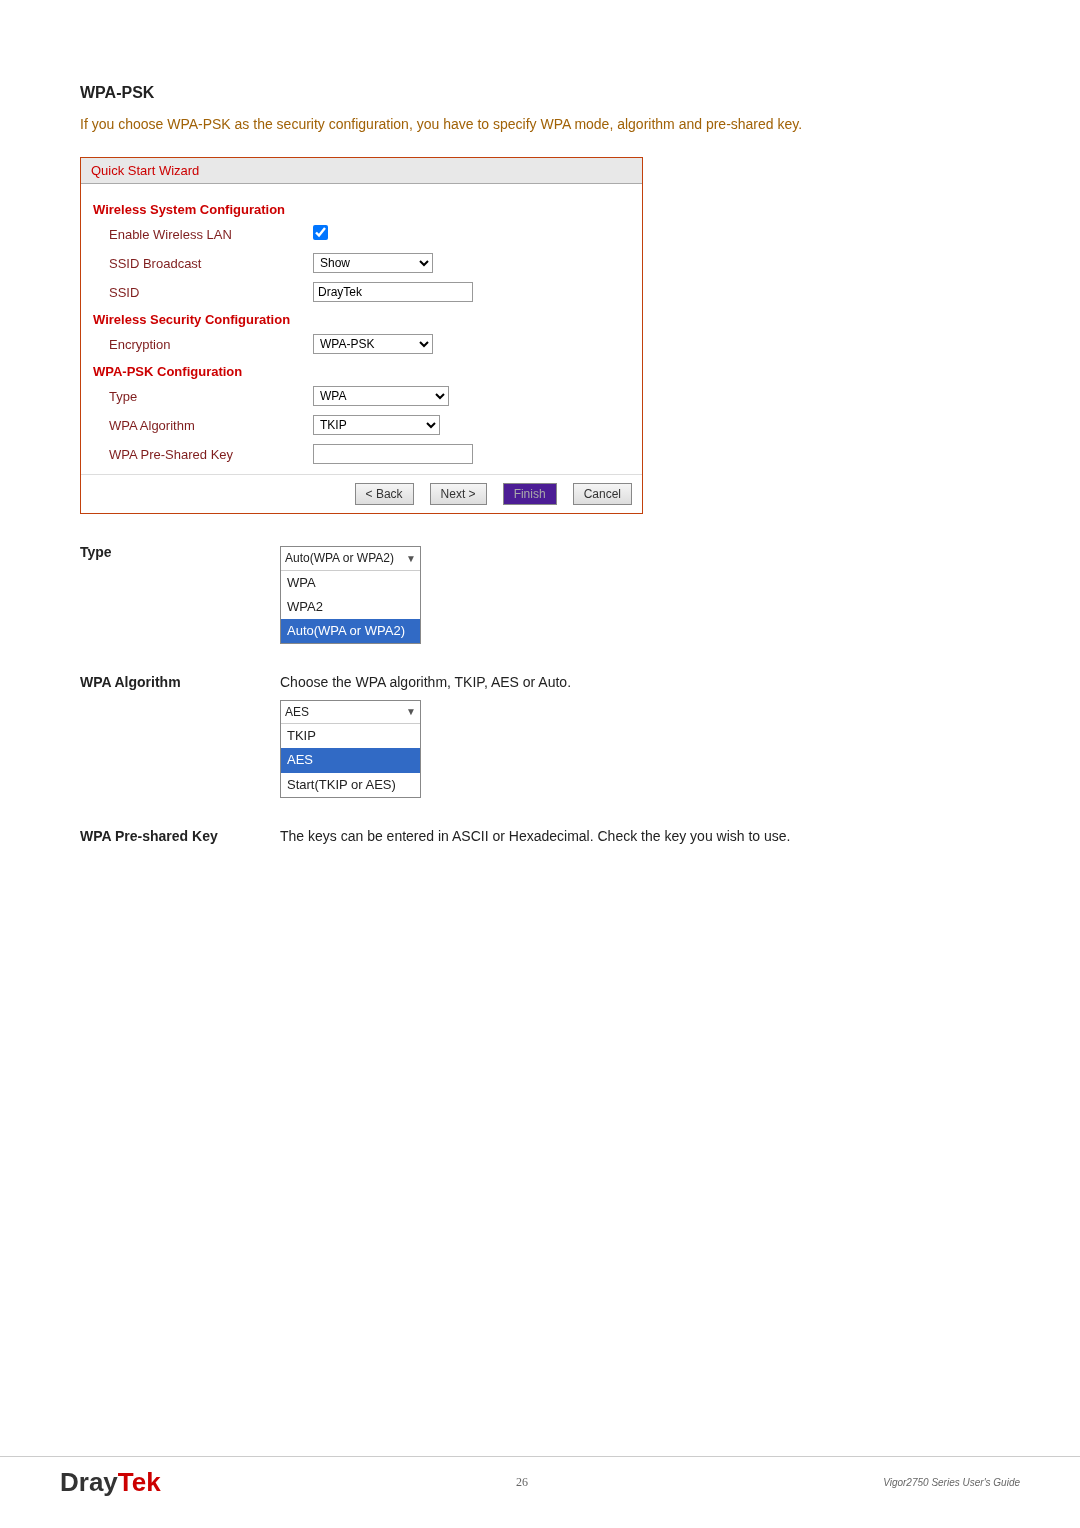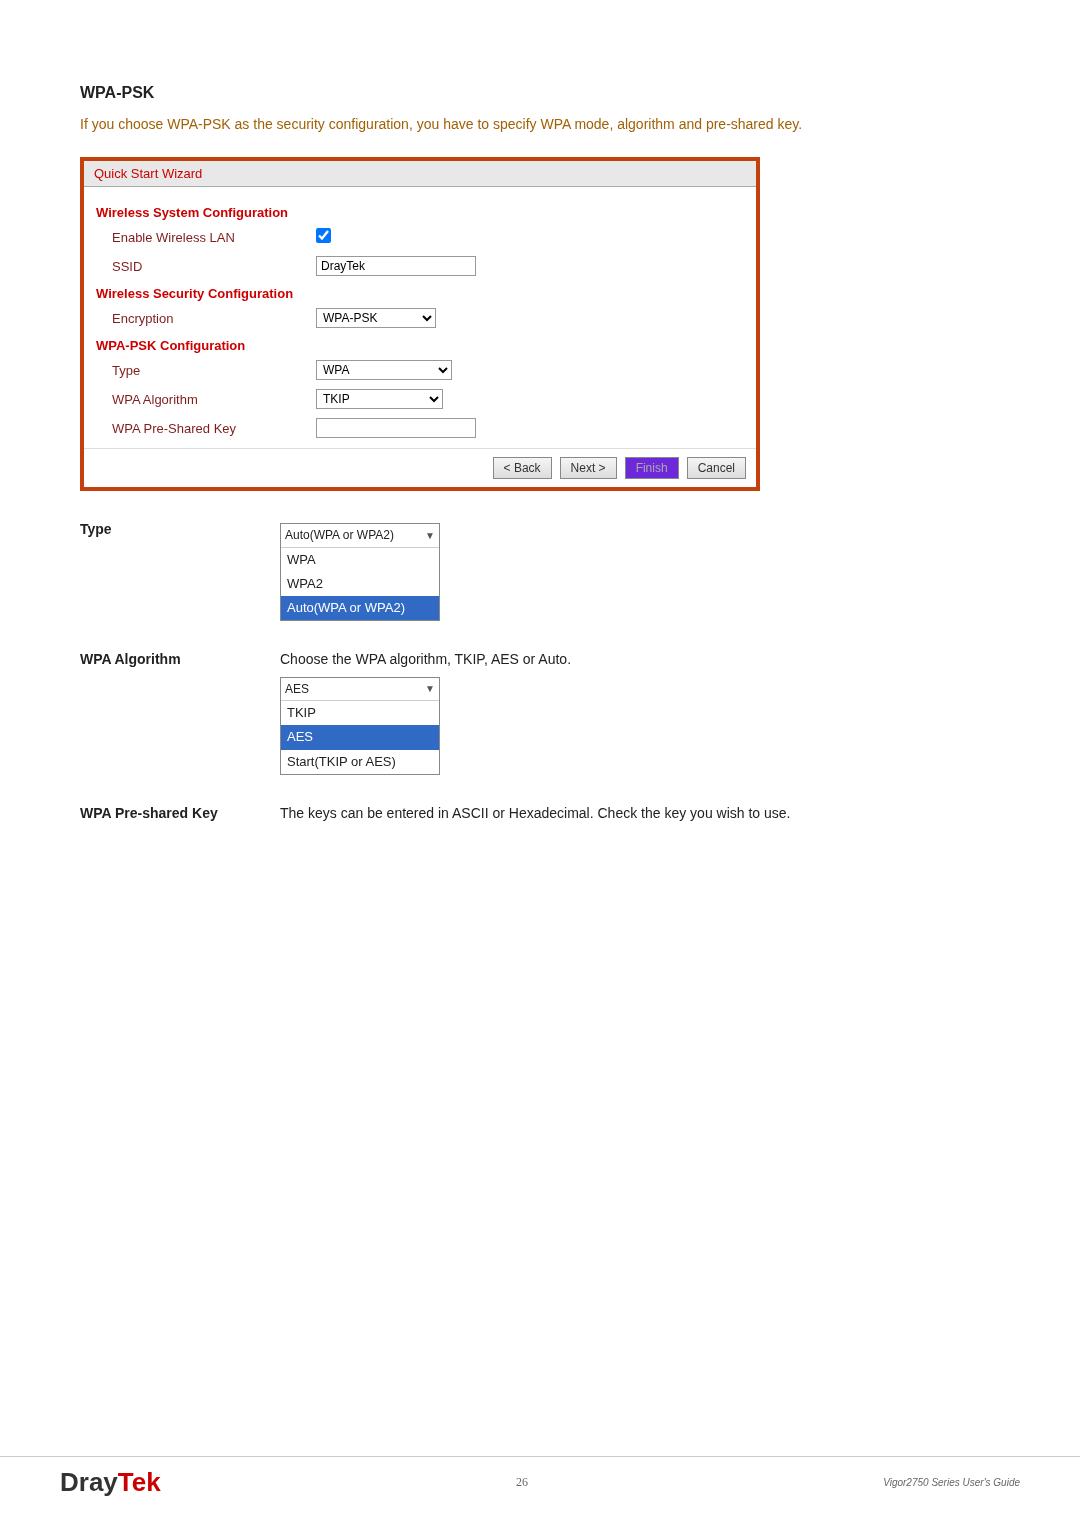--- a/index.html
+++ b/index.html
@@ -25,23 +25,23 @@
 
     .intro-text {
       font-size: 14px;
       color: #a16207;
       margin-bottom: 22px;
       line-height: 1.5;
     }
 
     
     .wizard-panel {
-      border: 4px solid #c2410c;
+      border: 1px solid #c2410c;
       margin-bottom: 28px;
-      width: 680px;
+      width: 563px;
     }
 
     .wizard-header {
       background: #e8e8e8;
       padding: 5px 10px;
       font-size: 13px;
       color: #c00;
       border-bottom: 1px solid #aaa;
     }
 
@@ -93,37 +93,37 @@
       border: 1px solid #999;
       background: #fff;
       width: 160px;
       height: 20px;
     }
 
     .wizard-footer {
       display: flex;
       justify-content: flex-end;
       padding: 8px 10px;
-      gap: 8px;
+      gap: 16px;
       border-top: 1px solid #ddd;
       margin-top: 8px;
     }
 
     .wizard-btn {
       font-size: 12px;
       padding: 3px 10px;
       border: 1px solid #888;
       background: linear-gradient(to bottom, #f5f5f5, #ddd);
       cursor: pointer;
       color: #333;
     }
 
     .wizard-btn:disabled, .wizard-btn.disabled {
       color: #aaa;
-      background: #6d28d9;
+      background: #4c1d95;
     }
 
     
     .desc-section {
       display: flex;
       margin-bottom: 28px;
       gap: 0;
     }
 
     .desc-term {
@@ -142,21 +142,21 @@
     }
 
     .desc-detail p {
       margin-bottom: 6px;
     }
 
     
     .dropdown-mock {
       border: 1px solid #888;
       background: #fff;
-      width: 160px;
+      width: 141px;
       margin-top: 4px;
     }
 
     .dropdown-mock .dropdown-header {
       display: flex;
       align-items: center;
       justify-content: space-between;
       padding: 2px 4px;
       border-bottom: 1px solid #ccc;
       background: #fff;
@@ -235,20 +235,29 @@
 
       <div class="config-section-label">Wireless System Configuration</div>
 
       <div class="form-row">
         <div class="form-label">Enable Wireless LAN</div>
         <div class="form-control">
           <input type="checkbox" checked="" style="">
         </div>
       </div>
 
+      <div class="form-row">
+        <div class="form-label">SSID Broadcast</div>
+        <div class="form-control">
+          <select>
+            <option>Show</option>
+            <option>Hide</option>
+          </select>
+        </div>
+      </div>
 
       <div class="form-row">
         <div class="form-label">SSID</div>
         <div class="form-control">
           <input type="text" value="DrayTek" style="">
         </div>
       </div>
 
       <div class="config-section-label">Wireless Security Configuration</div>
 

